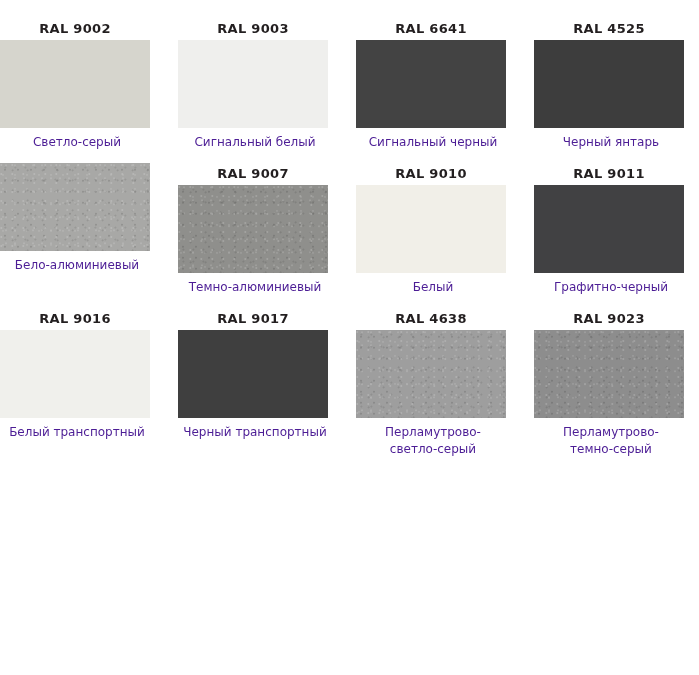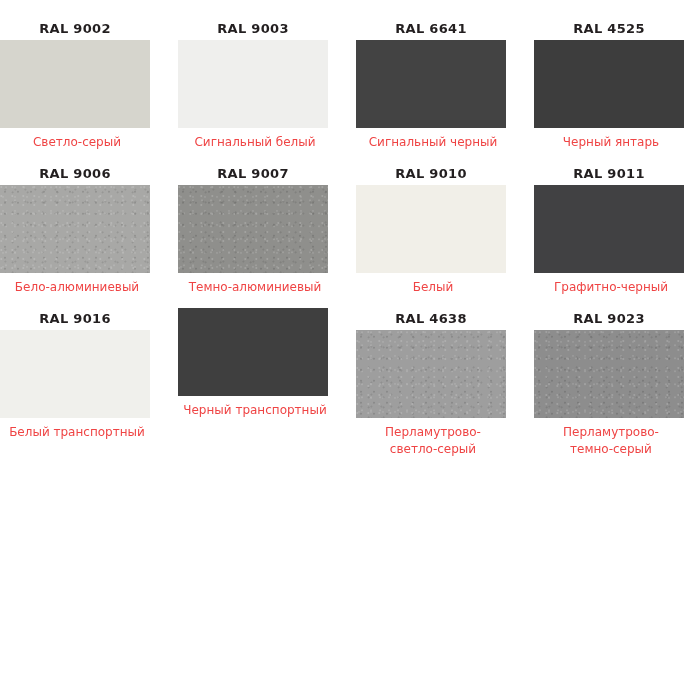--- a/index.html
+++ b/index.html
@@ -55,21 +55,21 @@
       radial-gradient(circle at 67% 18%, rgba(255,255,255,0.6) 0.6px, transparent 1.4px),
       radial-gradient(circle at 84% 74%, rgba(0,0,0,0.45) 0.6px, transparent 1.4px),
       radial-gradient(circle at 25% 85%, rgba(255,255,255,0.5) 0.6px, transparent 1.4px),
       radial-gradient(circle at 54% 38%, rgba(0,0,0,0.4) 0.6px, transparent 1.4px);
     background-size: 11px 9px, 13px 11px, 9px 13px, 15px 10px, 12px 14px, 10px 12px;
   }
   .swatch-name {
     width: 154px;
     text-align: center;
     font-size: 12px;
-    color: #ef4444;
+    color: #4c1d95;
     line-height: 17px;
     padding-top: 6px;
     white-space: pre-line;
   }
 </style>
 </head>
 <body>
 
 <div id="swatch-grid">
     <div class="swatch-cell">
@@ -86,21 +86,20 @@
       <div class="swatch-code">RAL 6641</div>
       <div class="swatch-chip" style="background: rgb(67, 67, 67);"></div>
       <div class="swatch-name">Сигнальный черный</div>
     </div>
     <div class="swatch-cell">
       <div class="swatch-code">RAL 4525</div>
       <div class="swatch-chip" style="background: rgb(61, 61, 61);"></div>
       <div class="swatch-name">Черный янтарь</div>
     </div>
     <div class="swatch-cell">
-      <div class="swatch-code">RAL 9006</div>
       <div class="swatch-chip metallic" style="background: rgb(168, 168, 166);"></div>
       <div class="swatch-name">Бело-алюминиевый</div>
     </div>
     <div class="swatch-cell">
       <div class="swatch-code">RAL 9007</div>
       <div class="swatch-chip metallic" style="background: rgb(143, 143, 140);"></div>
       <div class="swatch-name">Темно-алюминиевый</div>
     </div>
     <div class="swatch-cell">
       <div class="swatch-code">RAL 9010</div>
@@ -111,20 +110,21 @@
       <div class="swatch-code">RAL 9011</div>
       <div class="swatch-chip" style="background: rgb(65, 65, 67);"></div>
       <div class="swatch-name">Графитно-черный</div>
     </div>
     <div class="swatch-cell">
       <div class="swatch-code">RAL 9016</div>
       <div class="swatch-chip" style="background: rgb(240, 240, 236);"></div>
       <div class="swatch-name">Белый транспортный</div>
     </div>
     <div class="swatch-cell">
+      <div class="swatch-code">RAL 9017</div>
       <div class="swatch-chip" style="background: rgb(63, 63, 63);"></div>
       <div class="swatch-name">Черный транспортный</div>
     </div>
     <div class="swatch-cell">
       <div class="swatch-code">RAL 4638</div>
       <div class="swatch-chip metallic" style="background: rgb(158, 158, 158);"></div>
       <div class="swatch-name">Перламутрово-
 светло-серый</div>
     </div>
     <div class="swatch-cell">

